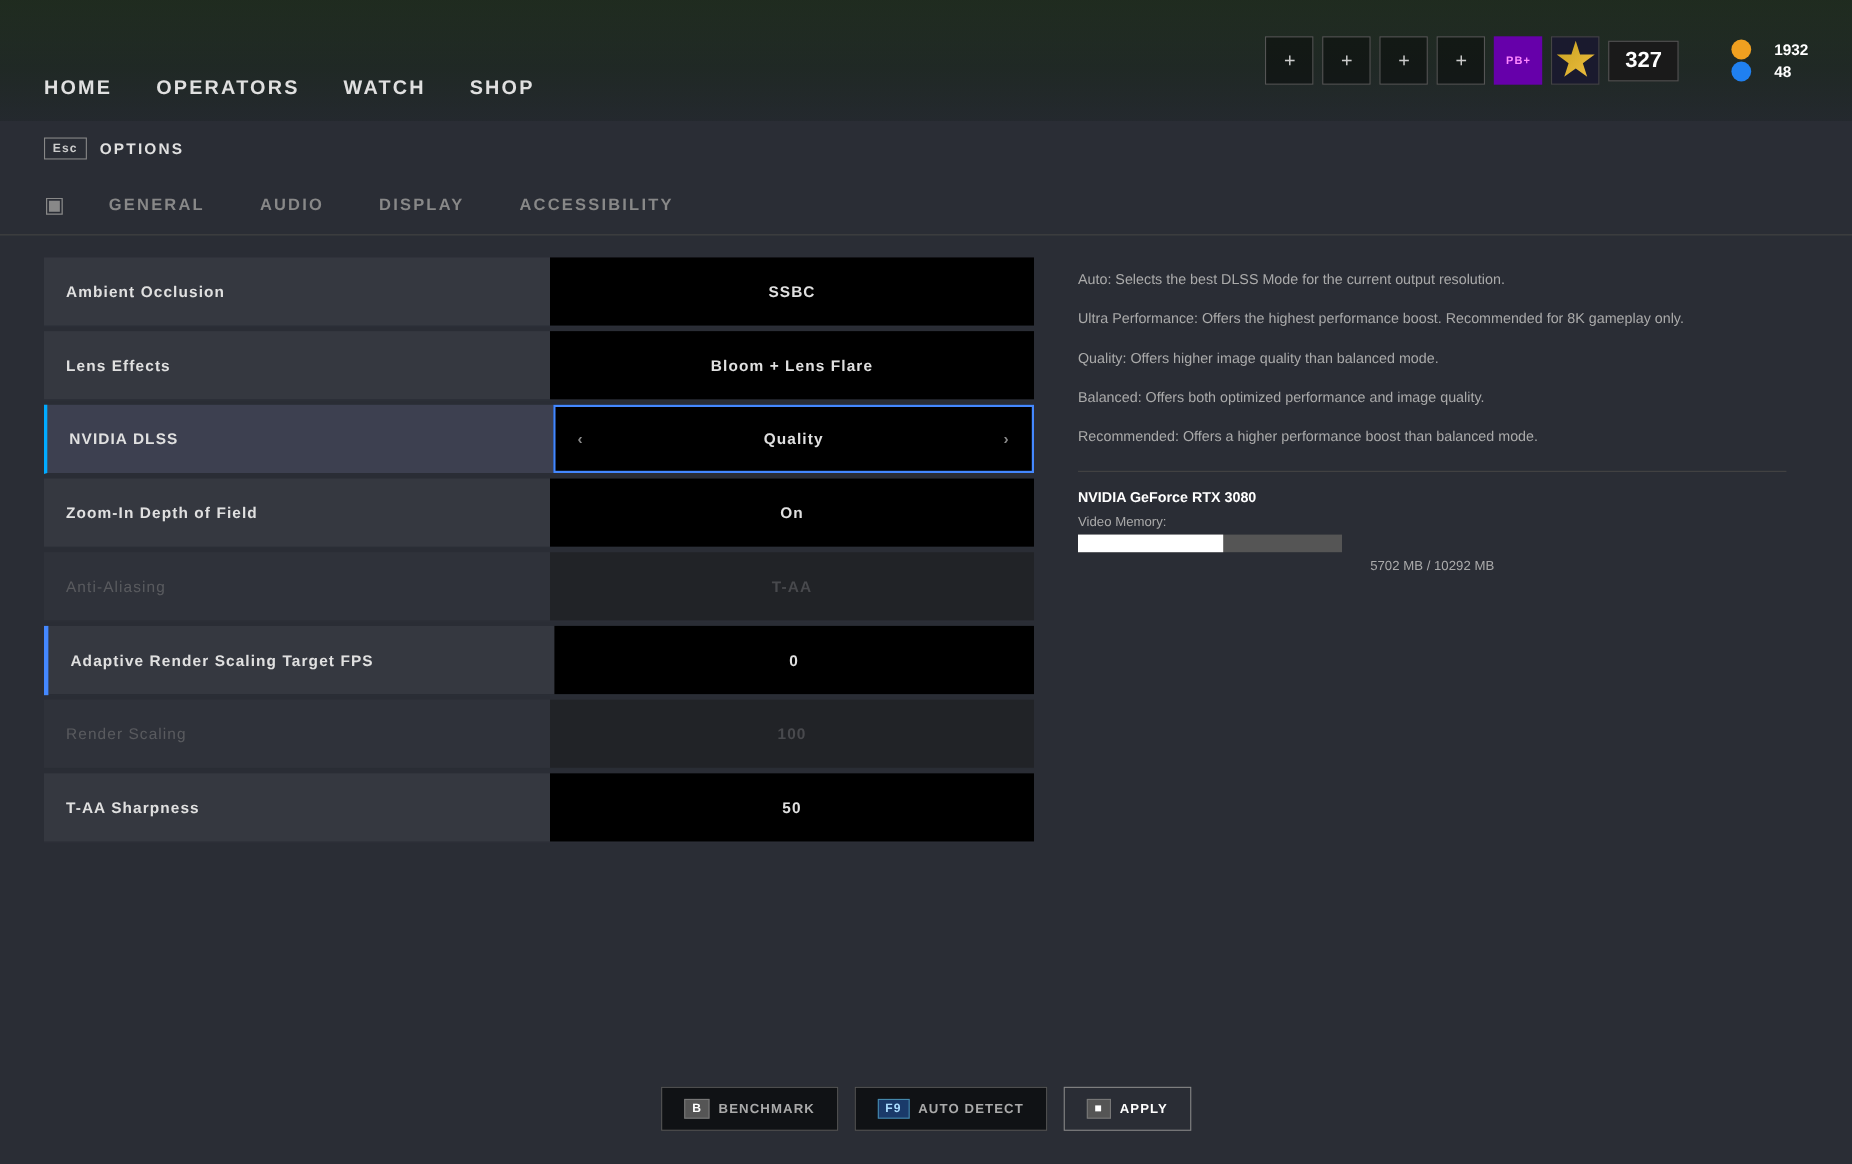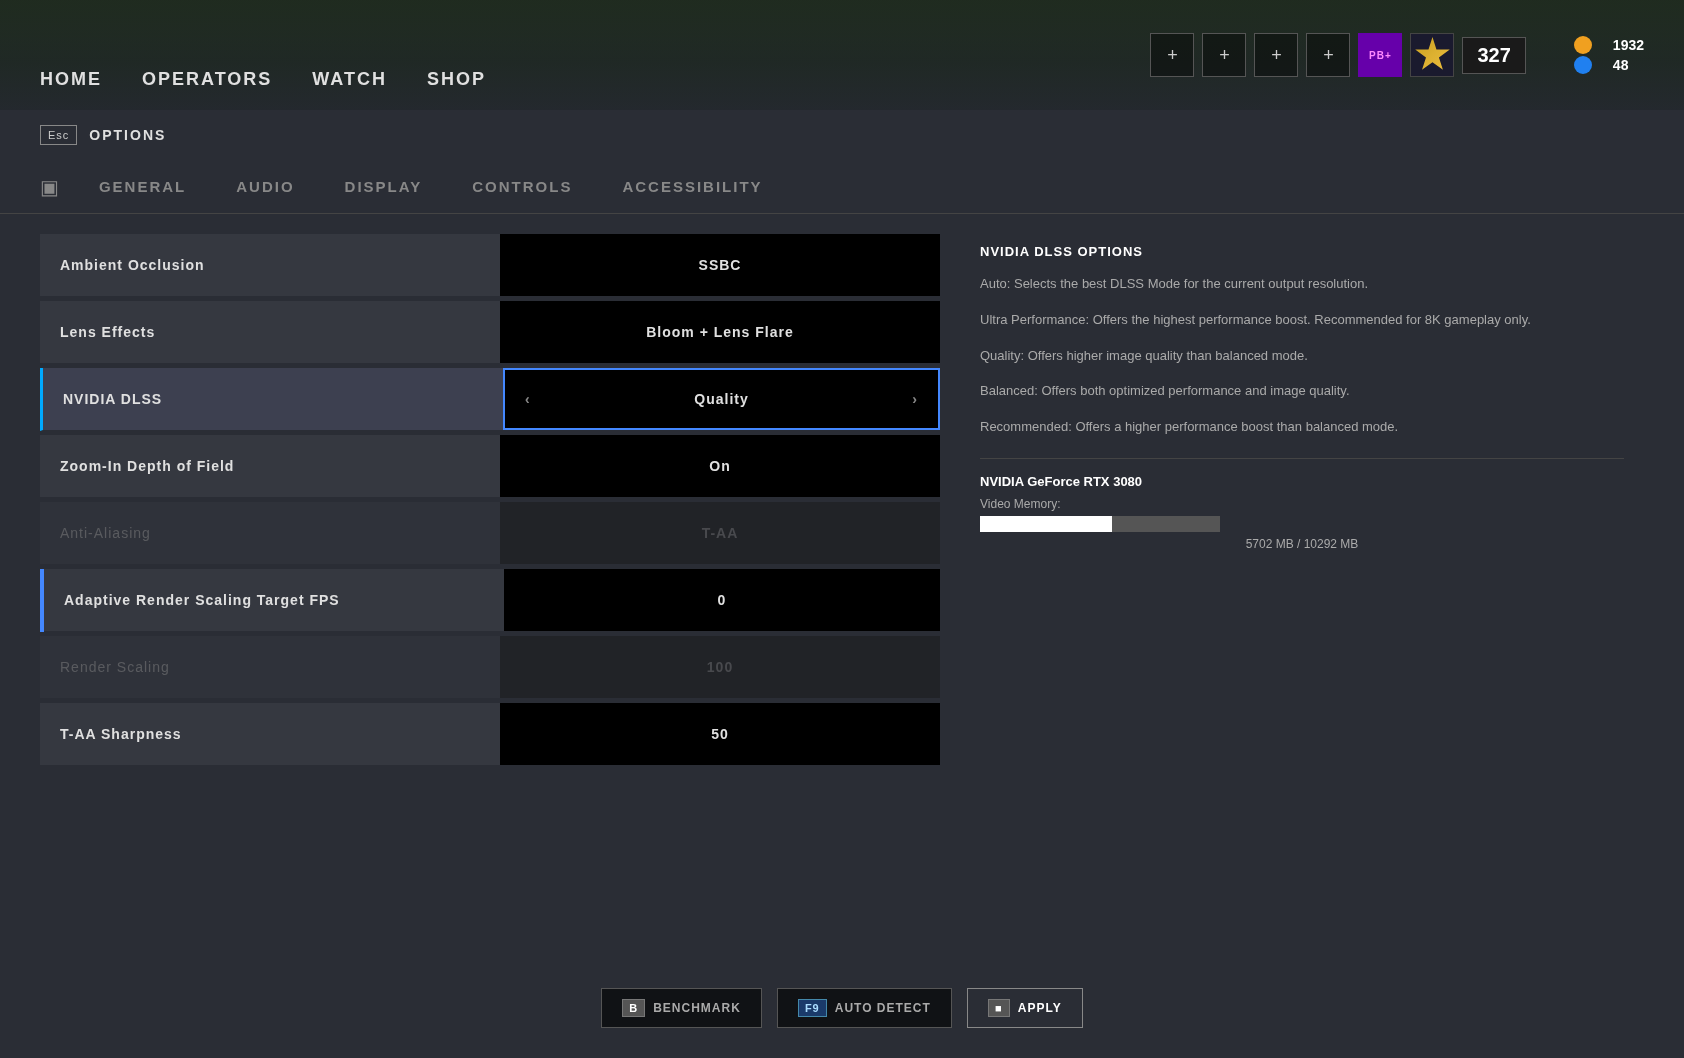--- a/index.html
+++ b/index.html
@@ -150,21 +150,21 @@
       align-items: center;
       gap: 12px;
     }
 
     .esc-btn {
       background: transparent;
       border: 1px solid #888;
       color: #ccc;
       font-size: 11px;
       padding: 3px 7px;
-      font-weight: normal;
+      font-weight: bold;
       letter-spacing: 1px;
     }
 
     .options-title {
       color: #e0e0e0;
       font-size: 14px;
       font-weight: bold;
       letter-spacing: 2px;
       text-transform: uppercase;
     }
@@ -451,21 +451,20 @@
 <div class="options-header">
   <span class="esc-btn">Esc</span>
   <span class="options-title">OPTIONS</span>
 </div>
 
 <div class="tab-nav">
   <div class="tab-icon">▣</div>
   <div class="tab-item">GENERAL</div>
   <div class="tab-item">AUDIO</div>
   <div class="tab-item">DISPLAY</div>
-  <div class="tab-item">CONTROLS</div>
   <div class="tab-item">ACCESSIBILITY</div>
 </div>
 
 <div class="main-content">
 
   <div class="settings-panel">
 
     <div class="setting-row">
       <div class="setting-label">Ambient Occlusion</div>
       <div class="setting-value">SSBC</div>
@@ -509,21 +508,20 @@
     </div>
 
     <div class="setting-row">
       <div class="setting-label">T-AA Sharpness</div>
       <div class="setting-value">50</div>
     </div>
 
   </div>
 
   <div class="info-panel">
-    <div class="info-title">NVIDIA DLSS OPTIONS</div>
     <div class="info-text">Auto: Selects the best DLSS Mode for the current output resolution.</div>
     <div class="info-text">Ultra Performance: Offers the highest performance boost. Recommended for 8K gameplay only.</div>
     <div class="info-text">Quality: Offers higher image quality than balanced mode.</div>
     <div class="info-text">Balanced: Offers both optimized performance and image quality.</div>
     <div class="info-text">Recommended: Offers a higher performance boost than balanced mode.</div>
 
     <div class="gpu-info">
       <div class="gpu-name">NVIDIA GeForce RTX 3080</div>
       <div class="vram-label">Video Memory:</div>
       <div class="vram-bar-bg">

